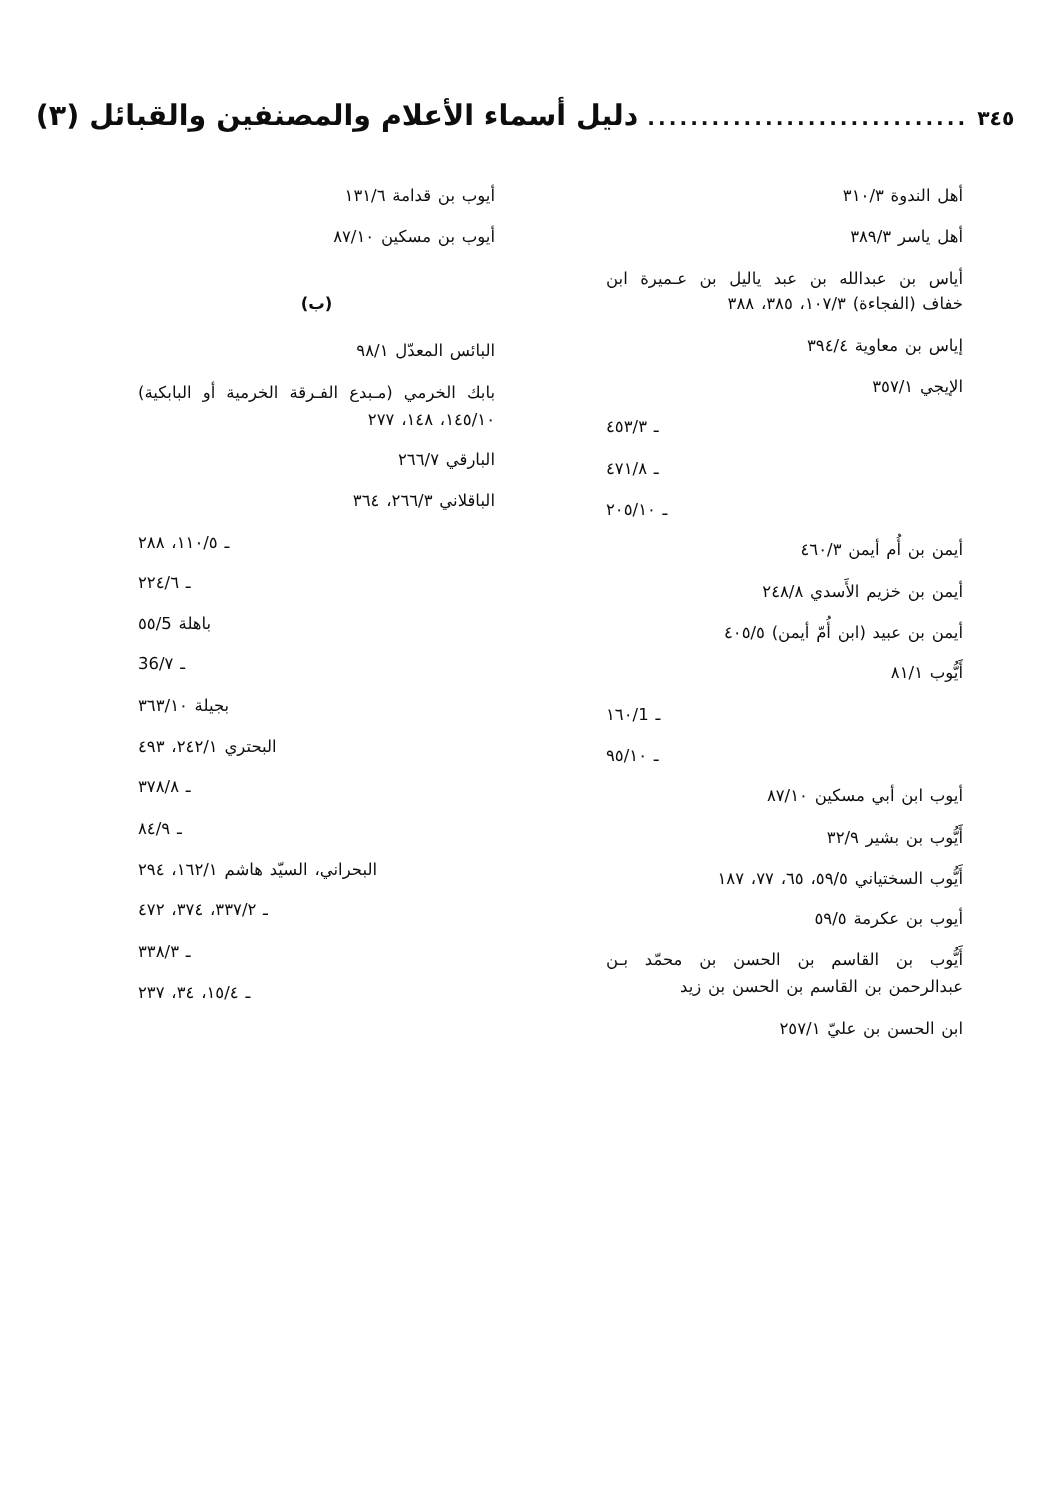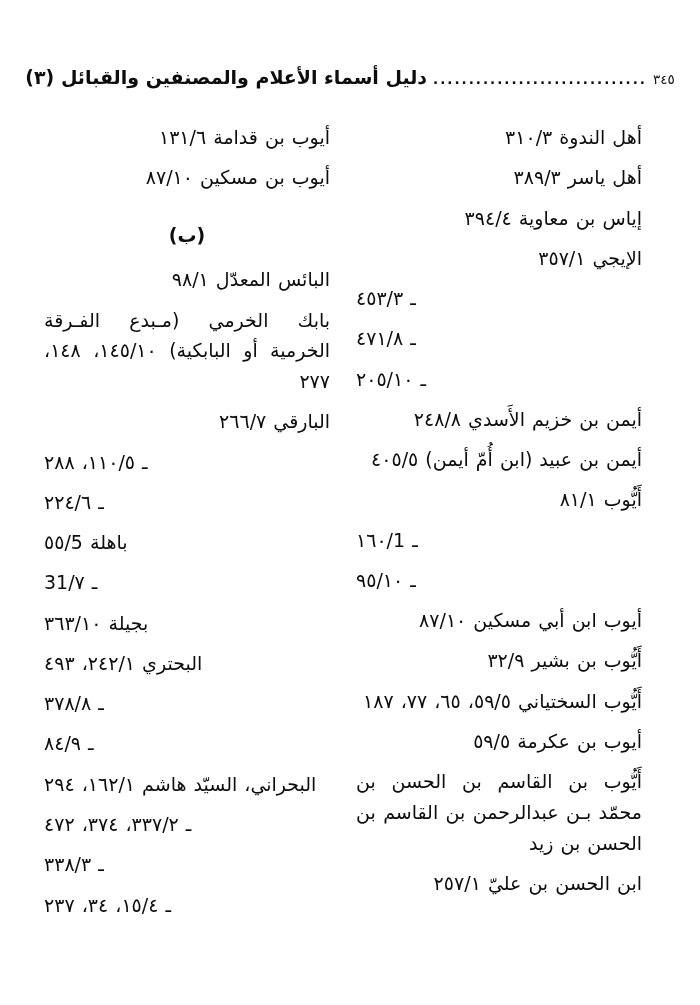--- a/index.html
+++ b/index.html
@@ -41,40 +41,41 @@
     font-size: 19px;
   }
   .header .dots {
     flex: 0 0 auto;
     font-size: 13.5px;
     letter-spacing: 2px;
     color: #111;
   }
   .header .pageno {
     font-size: 13.5px;
-    font-weight: normal;
+    font-weight: bold;
   }
   
   .columns {
     display: flex;
     flex-direction: row;
     gap: 26px;
     margin-top: 34px;
   }
   .col {
     width: 286px;
     flex: 0 0 286px;
   }
   .entry {
-    font-size: 19px;
+    font-size: 11px;
     line-height: 1.62;
     margin-bottom: 9.5px;
     text-align: justify;
     text-align-last: right;
     word-spacing: 1px;
+    margin-left: 48px;
   }
   .entry.center {
     text-align: center;
     text-align-last: center;
     font-weight: bold;
     margin-top: 4px;
     margin-bottom: 14px;
   }
   .entry.dashline {
     text-align: center;
@@ -92,25 +93,27 @@
     <span class="pageno">٣٤٥</span>
     <span class="dots">..............................</span>
     <span class="title">دليل أسماء الأعلام والمصنفين والقبائل (٣)</span>
   </div>
 
   <div class="columns">
 
     <div class="col">
       <div class="entry">أهل الندوة ٣١٠/٣</div>
       <div class="entry">أهل ياسر ٣٨٩/٣</div>
+      <div class="entry">أياس بن عبدالله بن عبد ياليل بن عـميرة ابن خفاف (الفجاءة) ١٠٧/٣، ٣٨٥، ٣٨٨</div>
       <div class="entry">إياس بن معاوية ٣٩٤/٤</div>
       <div class="entry">الإيجي ٣٥٧/١</div>
       <div class="entry dashline">ـ ٤٥٣/٣</div>
       <div class="entry dashline">ـ ٤٧١/٨</div>
       <div class="entry dashline">ـ ٢٠٥/١٠</div>
+      <div class="entry">أيمن بن أُم أيمن ٤٦٠/٣</div>
       <div class="entry">أيمن بن خزيم الأَسدي ٢٤٨/٨</div>
       <div class="entry">أيمن بن عبيد (ابن أُمّ أيمن) ٤٠٥/٥</div>
       <div class="entry">أَيُّوب ٨١/١</div>
       <div class="entry dashline">ـ ١٦٠/1</div>
       <div class="entry dashline">ـ ٩٥/١٠</div>
       <div class="entry">أيوب ابن أبي مسكين ٨٧/١٠</div>
       <div class="entry">أَيُّوب بن بشير ٣٢/٩</div>
       <div class="entry">أَيُّوب السختياني ٥٩/٥، ٦٥، ٧٧، ١٨٧</div>
       <div class="entry">أيوب بن عكرمة ٥٩/٥</div>
       <div class="entry">أَيُّوب بن القاسم بن الحسن بن محمّد بـن عبدالرحمن بن القاسم بن الحسن بن زيد</div>
@@ -118,24 +121,25 @@
     </div>
 
     <div class="col">
       <div class="entry">أيوب بن قدامة ١٣١/٦</div>
       <div class="entry">أيوب بن مسكين ٨٧/١٠</div>
       <div class="spacer-md"></div>
       <div class="entry center">(ب)</div>
       <div class="entry">البائس المعدّل ٩٨/١</div>
       <div class="entry">بابك الخرمي (مـبدع الفـرقة الخرمية أو البابكية) ١٤٥/١٠، ١٤٨، ٢٧٧</div>
       <div class="entry">البارقي ٢٦٦/٧</div>
+      <div class="entry">الباقلاني ٢٦٦/٣، ٣٦٤</div>
       <div class="entry dashline">ـ ١١٠/٥، ٢٨٨</div>
       <div class="entry dashline">ـ ٢٢٤/٦</div>
       <div class="entry dashline">باهلة ٥٥/5</div>
-      <div class="entry dashline">ـ 31/٧</div>
+      <div class="entry dashline">ـ 36/٧</div>
       <div class="entry dashline">بجيلة ٣٦٣/١٠</div>
       <div class="entry dashline">البحتري ٢٤٢/١، ٤٩٣</div>
       <div class="entry dashline">ـ ٣٧٨/٨</div>
       <div class="entry dashline">ـ ٨٤/٩</div>
       <div class="entry dashline">البحراني، السيّد هاشم ١٦٢/١، ٢٩٤</div>
       <div class="entry dashline">ـ ٣٣٧/٢، ٣٧٤، ٤٧٢</div>
       <div class="entry dashline">ـ ٣٣٨/٣</div>
       <div class="entry dashline">ـ ١٥/٤، ٣٤، ٢٣٧</div>
     </div>
 

